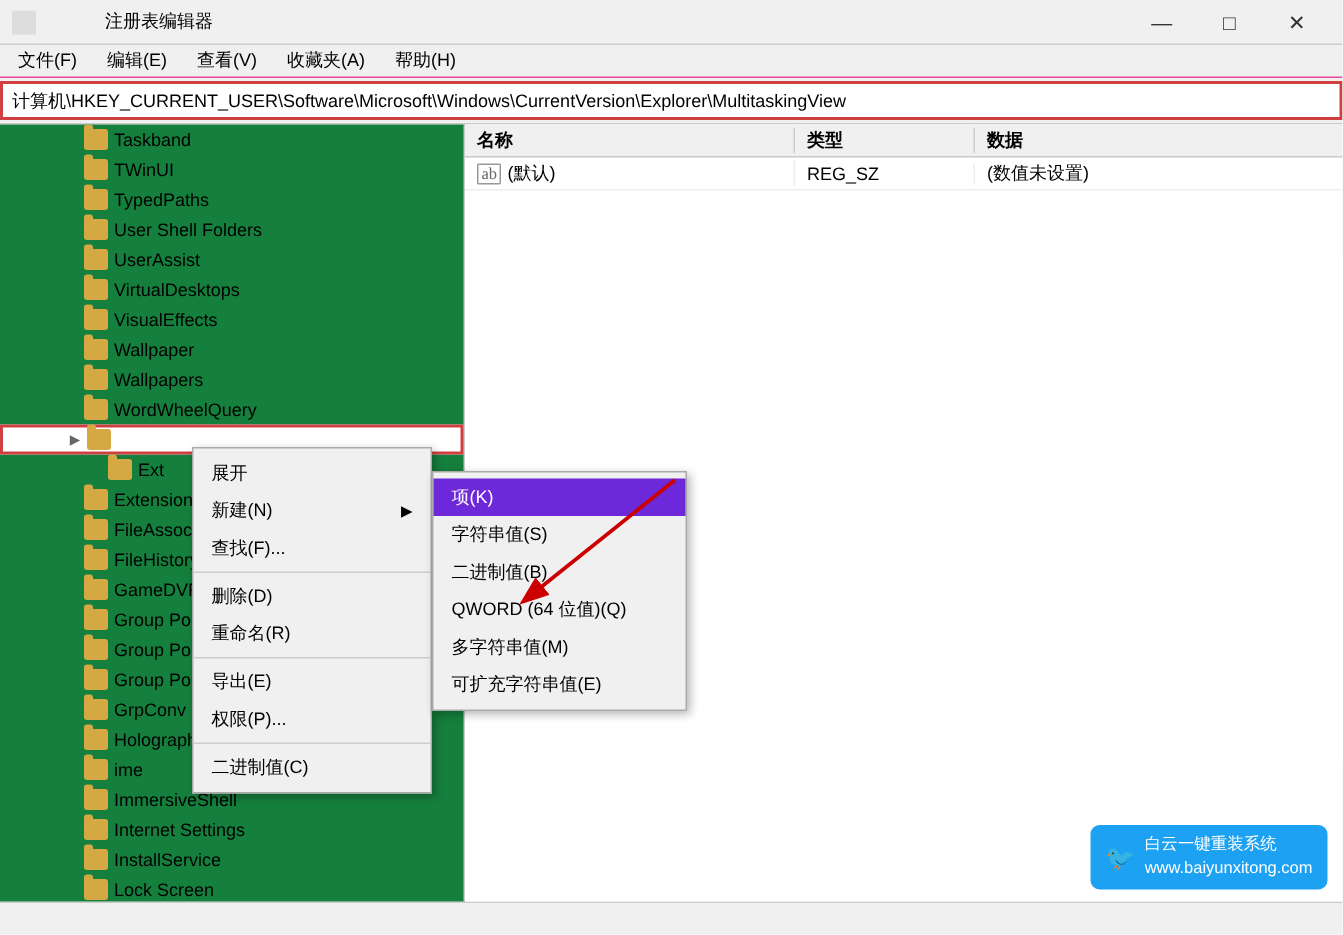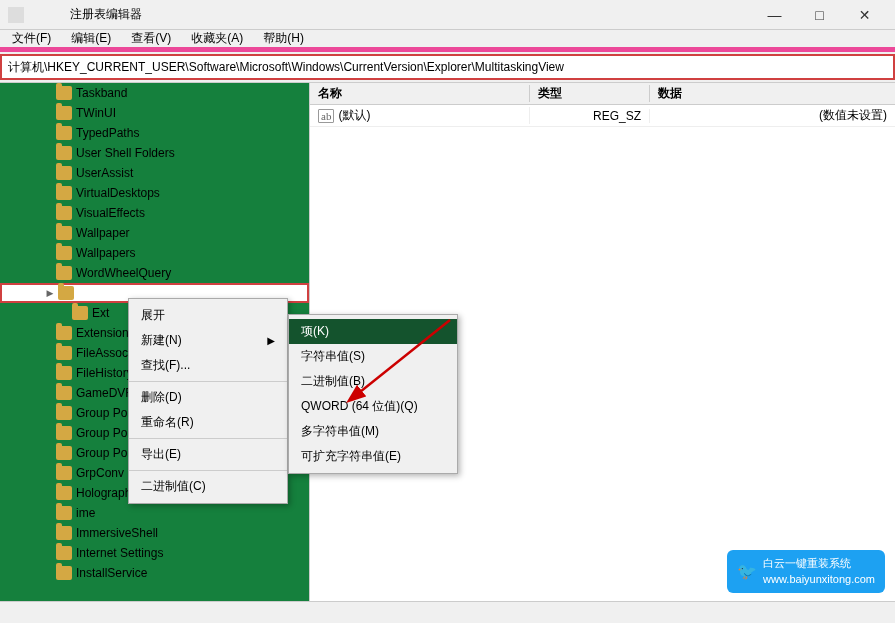--- a/index.html
+++ b/index.html
@@ -51,21 +51,21 @@
       color: #333;
     }
 
     
     .menu-bar {
       height: 22px;
       display: flex;
       align-items: center;
       padding: 0 4px;
       background: #f0f0f0;
-      border-bottom: 5px solid #ec4899;
+      border-bottom: 1px solid #ec4899;
       gap: 4px;
     }
     .menu-item {
       padding: 2px 8px;
       cursor: pointer;
       font-size: 12px;
       color: #000;
     }
 
     
@@ -173,21 +173,20 @@
     .right-row {
       display: flex;
       height: 22px;
       align-items: center;
       border-bottom: 1px solid #eee;
     }
     .right-cell {
       padding: 0 8px;
       font-size: 12px;
       color: #000;
-      text-align: right;
     }
     .right-cell.name { width: 220px; border-right: 1px solid #eee; display: flex; align-items: center; gap: 4px; }
     .right-cell.type { width: 120px; border-right: 1px solid #eee; }
     .right-cell.data { flex: 1; }
 
     .ab-icon {
       font-size: 11px;
       color: #666;
       border: 1px solid #999;
       padding: 0 2px;
@@ -246,21 +245,21 @@
       z-index: 101;
       width: 170px;
       padding: 4px 0;
     }
     .submenu-item {
       padding: 4px 12px;
       font-size: 12px;
       cursor: pointer;
       color: #000;
     }
-    .submenu-item.selected { background: #14532d; color: #fff; }
+    .submenu-item.selected { background: #6d28d9; color: #fff; }
 
     
     .watermark {
       position: absolute;
       bottom: 30px;
       right: 10px;
       background: #1da1f2;
       color: #fff;
       padding: 6px 10px;
       border-radius: 6px;
@@ -458,20 +457,26 @@
           <span class="no-arrow"></span>
           <span class="tree-folder-icon"></span>
           <span class="tree-label">Internet Settings</span>
         </div>
         <div class="tree-item">
           <span class="tree-indent" style="width: 40px; display: inline-block;"></span>
           <span class="no-arrow"></span>
           <span class="tree-folder-icon"></span>
           <span class="tree-label">InstallService</span>
         </div>
+        <div class="tree-item">
+          <span class="tree-indent" style="width: 40px; display: inline-block;"></span>
+          <span class="no-arrow"></span>
+          <span class="tree-folder-icon"></span>
+          <span class="tree-label">Lock Screen</span>
+        </div>
       </div>
   </div>
 
   <div class="right-panel">
     <div class="right-header">
       <div class="right-col name">名称</div>
       <div class="right-col type">类型</div>
       <div class="right-col data">数据</div>
     </div>
     <div id="right-rows">
@@ -505,20 +510,23 @@
     <div class="ctx-item">
       <span>删除(D)</span>
     </div>
     <div class="ctx-item">
       <span>重命名(R)</span>
     </div>
     <div class="ctx-separator"></div>
     <div class="ctx-item">
       <span>导出(E)</span>
     </div>
+    <div class="ctx-item">
+      <span>权限(P)...</span>
+    </div>
     <div class="ctx-separator"></div>
     <div class="ctx-item">
       <span>二进制值(C)</span>
     </div>
   </div>
 
 <div class="submenu" id="submenu">
 <div class="submenu-item selected">项(K)</div>
     <div class="submenu-item">字符串值(S)</div>
     <div class="submenu-item">二进制值(B)</div>

